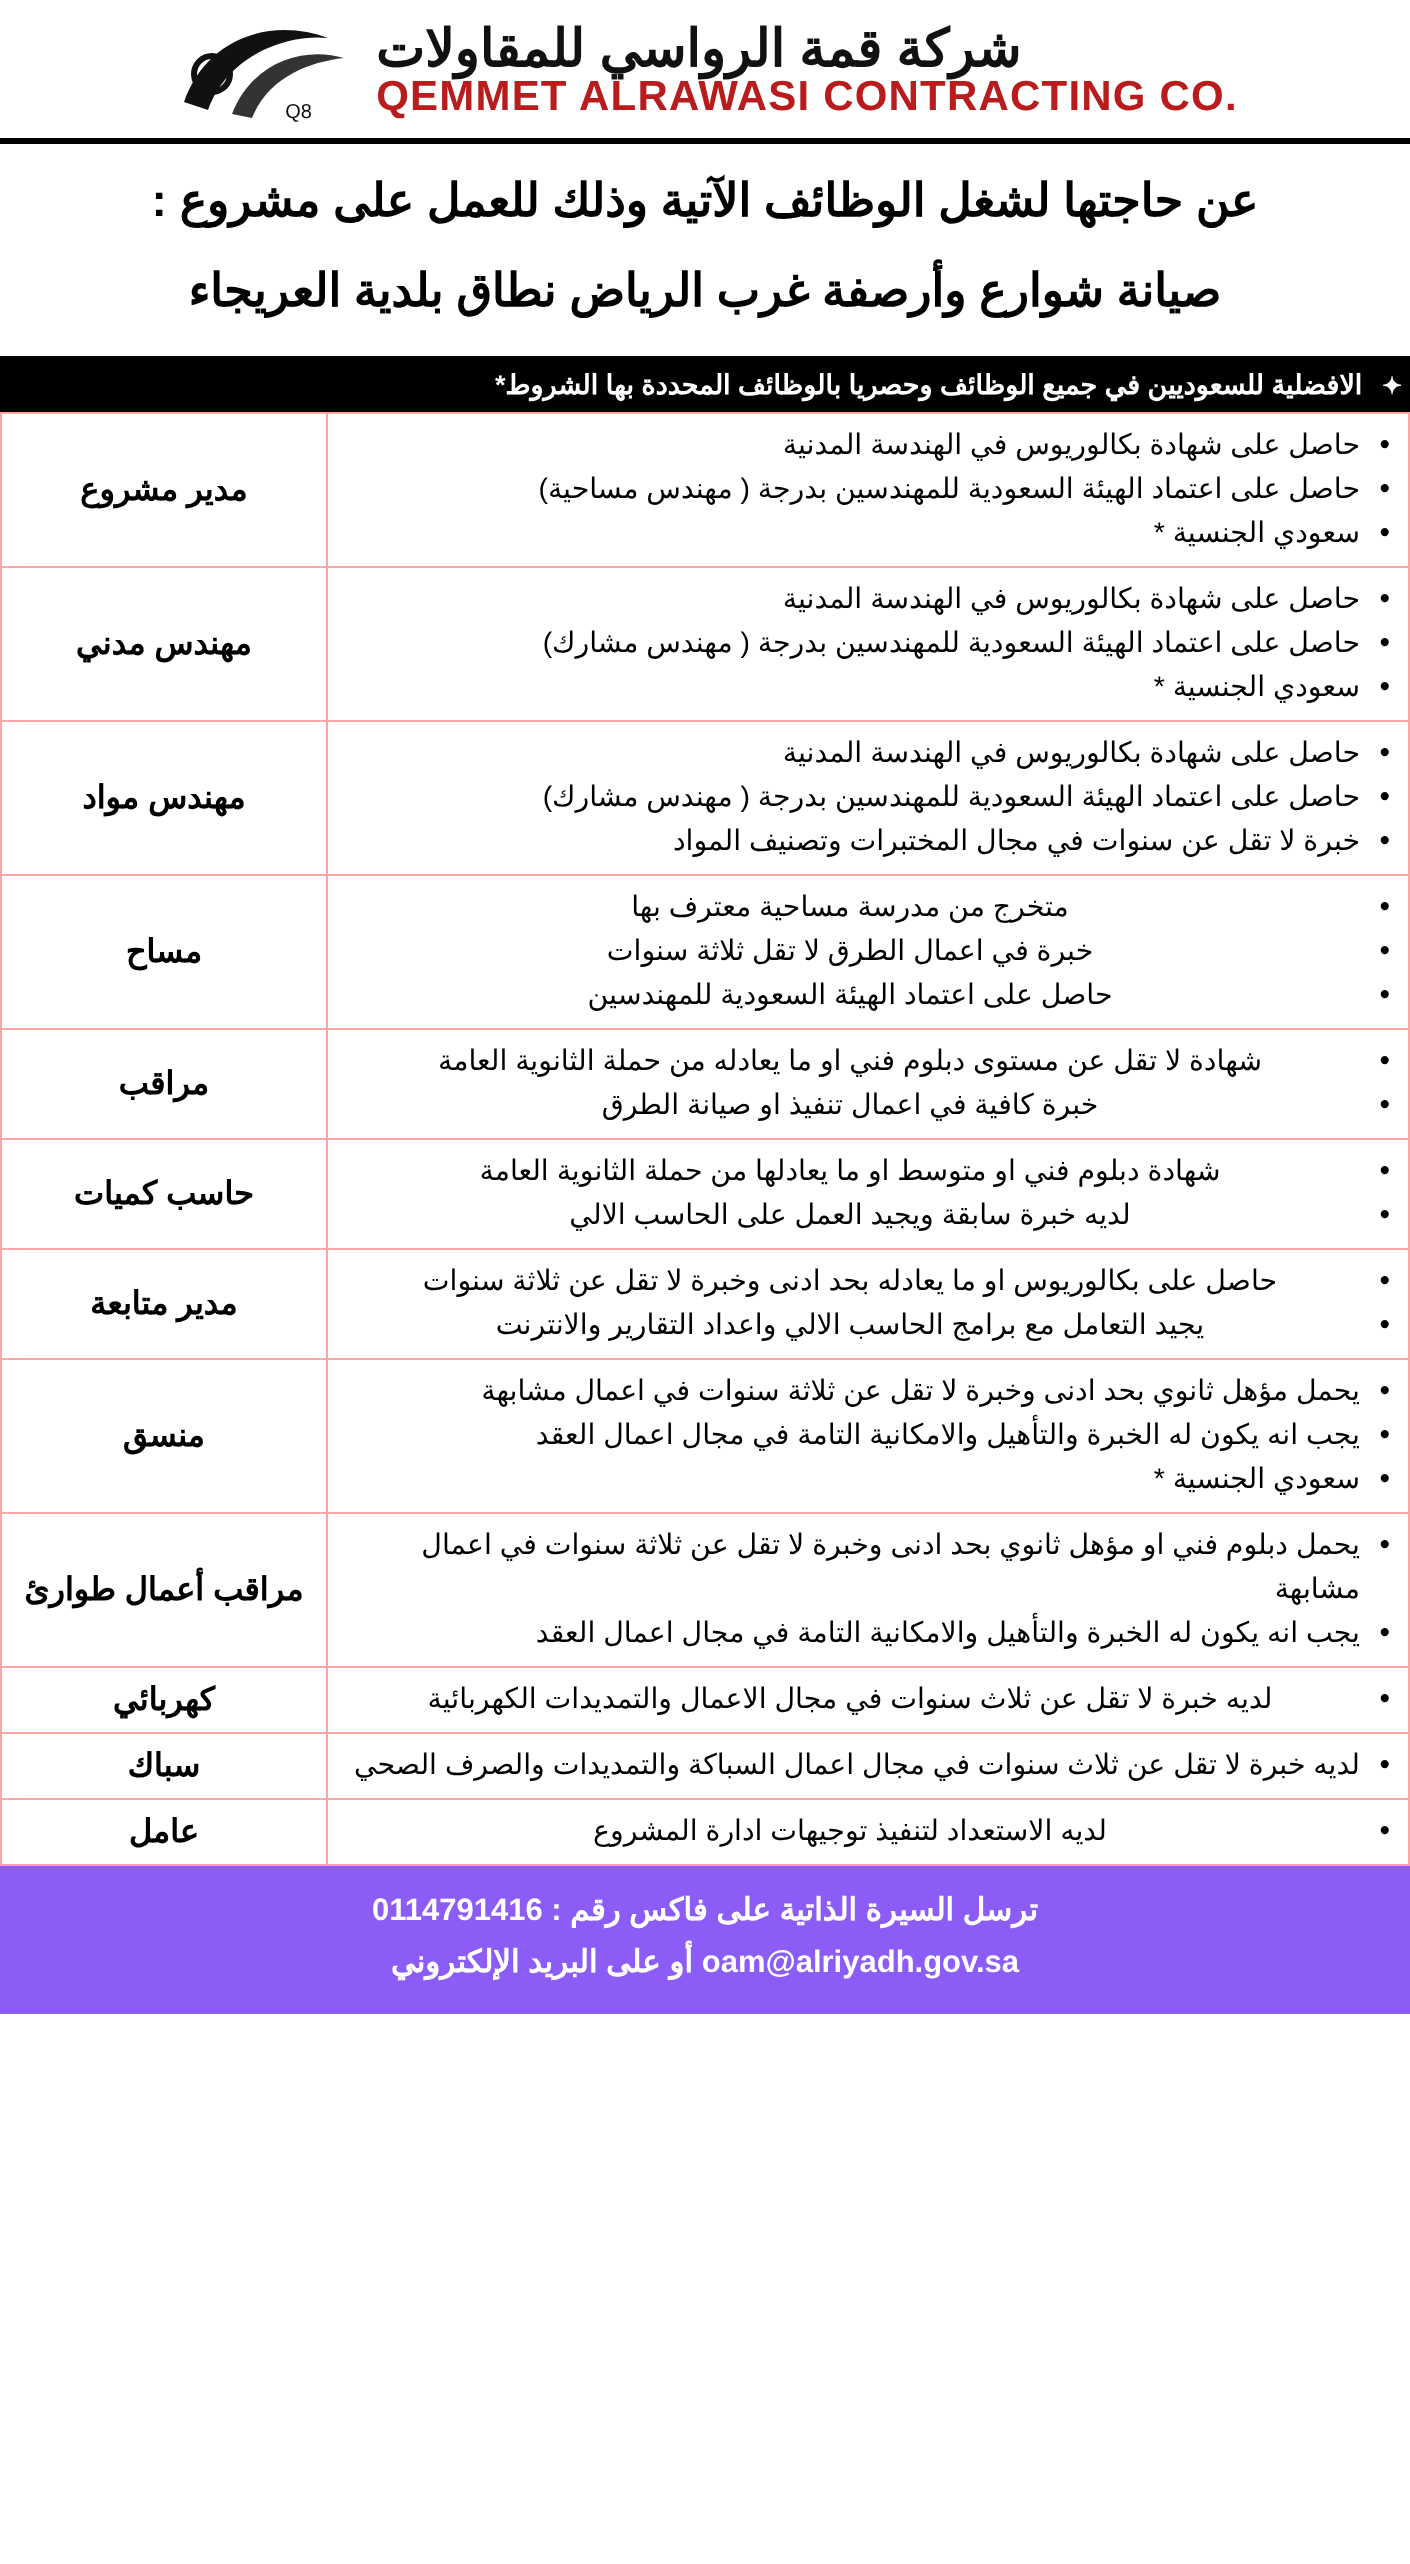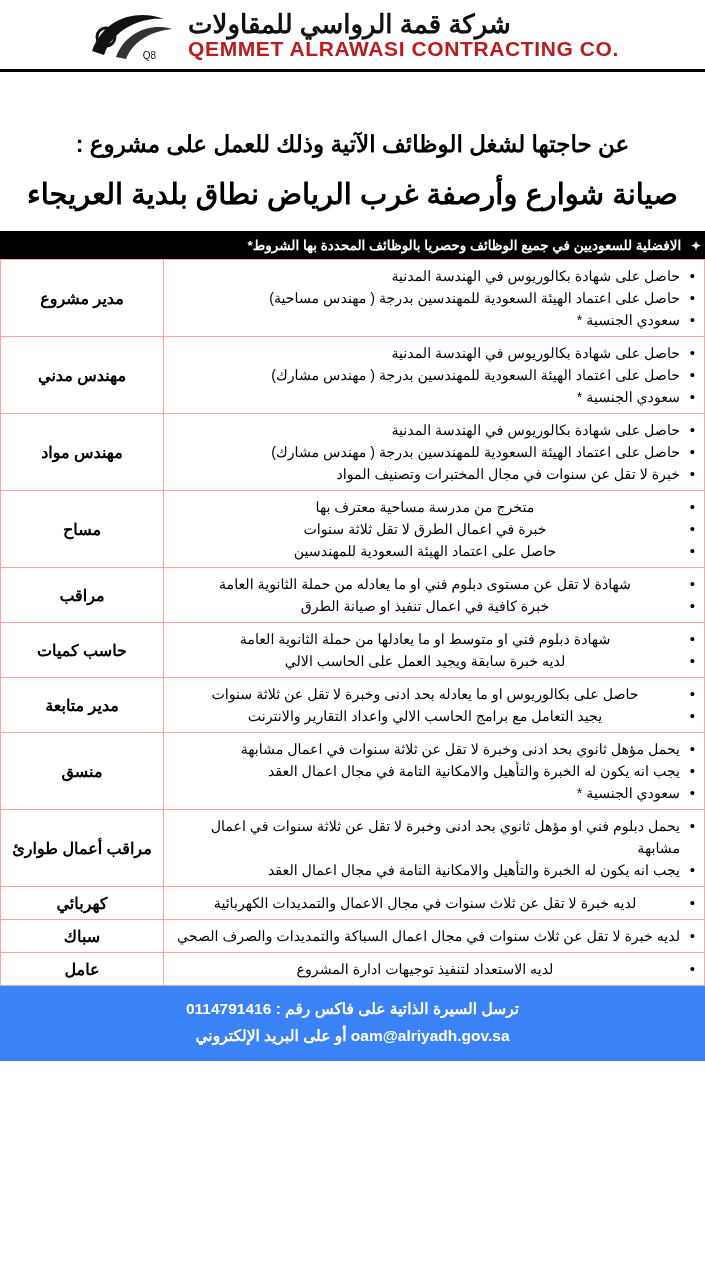--- a/index.html
+++ b/index.html
@@ -82,24 +82,23 @@
   
   .headline {
     text-align: center;
     padding: 10px 10px 6px 10px;
   }
   .headline-line {
     font-size: 23px;
     font-weight: bold;
     line-height: 1.6;
     color: #000;
-    margin-top: 44px;
   }
   .headline-line2 {
-    font-size: 29px;
+    font-size: 23px;
     font-weight: bold;
     line-height: 1.6;
     color: #000;
     margin-top: 8px;
   }
 
   
   .note-strip {
     background: #000;
     color: #fff;
@@ -156,21 +155,21 @@
     top: -1px;
     font-size: 15px;
     line-height: 1.55;
   }
   ul.reqs.center-text li {
     text-align: center;
   }
 
   
   .footer {
-    background: #3b82f6;
+    background: #8b5cf6;
     color: #fff;
     text-align: center;
     padding: 10px 6px 12px 6px;
   }
   .footer-line {
     font-size: 15.5px;
     font-weight: bold;
     line-height: 1.7;
   }
   .footer-email {

